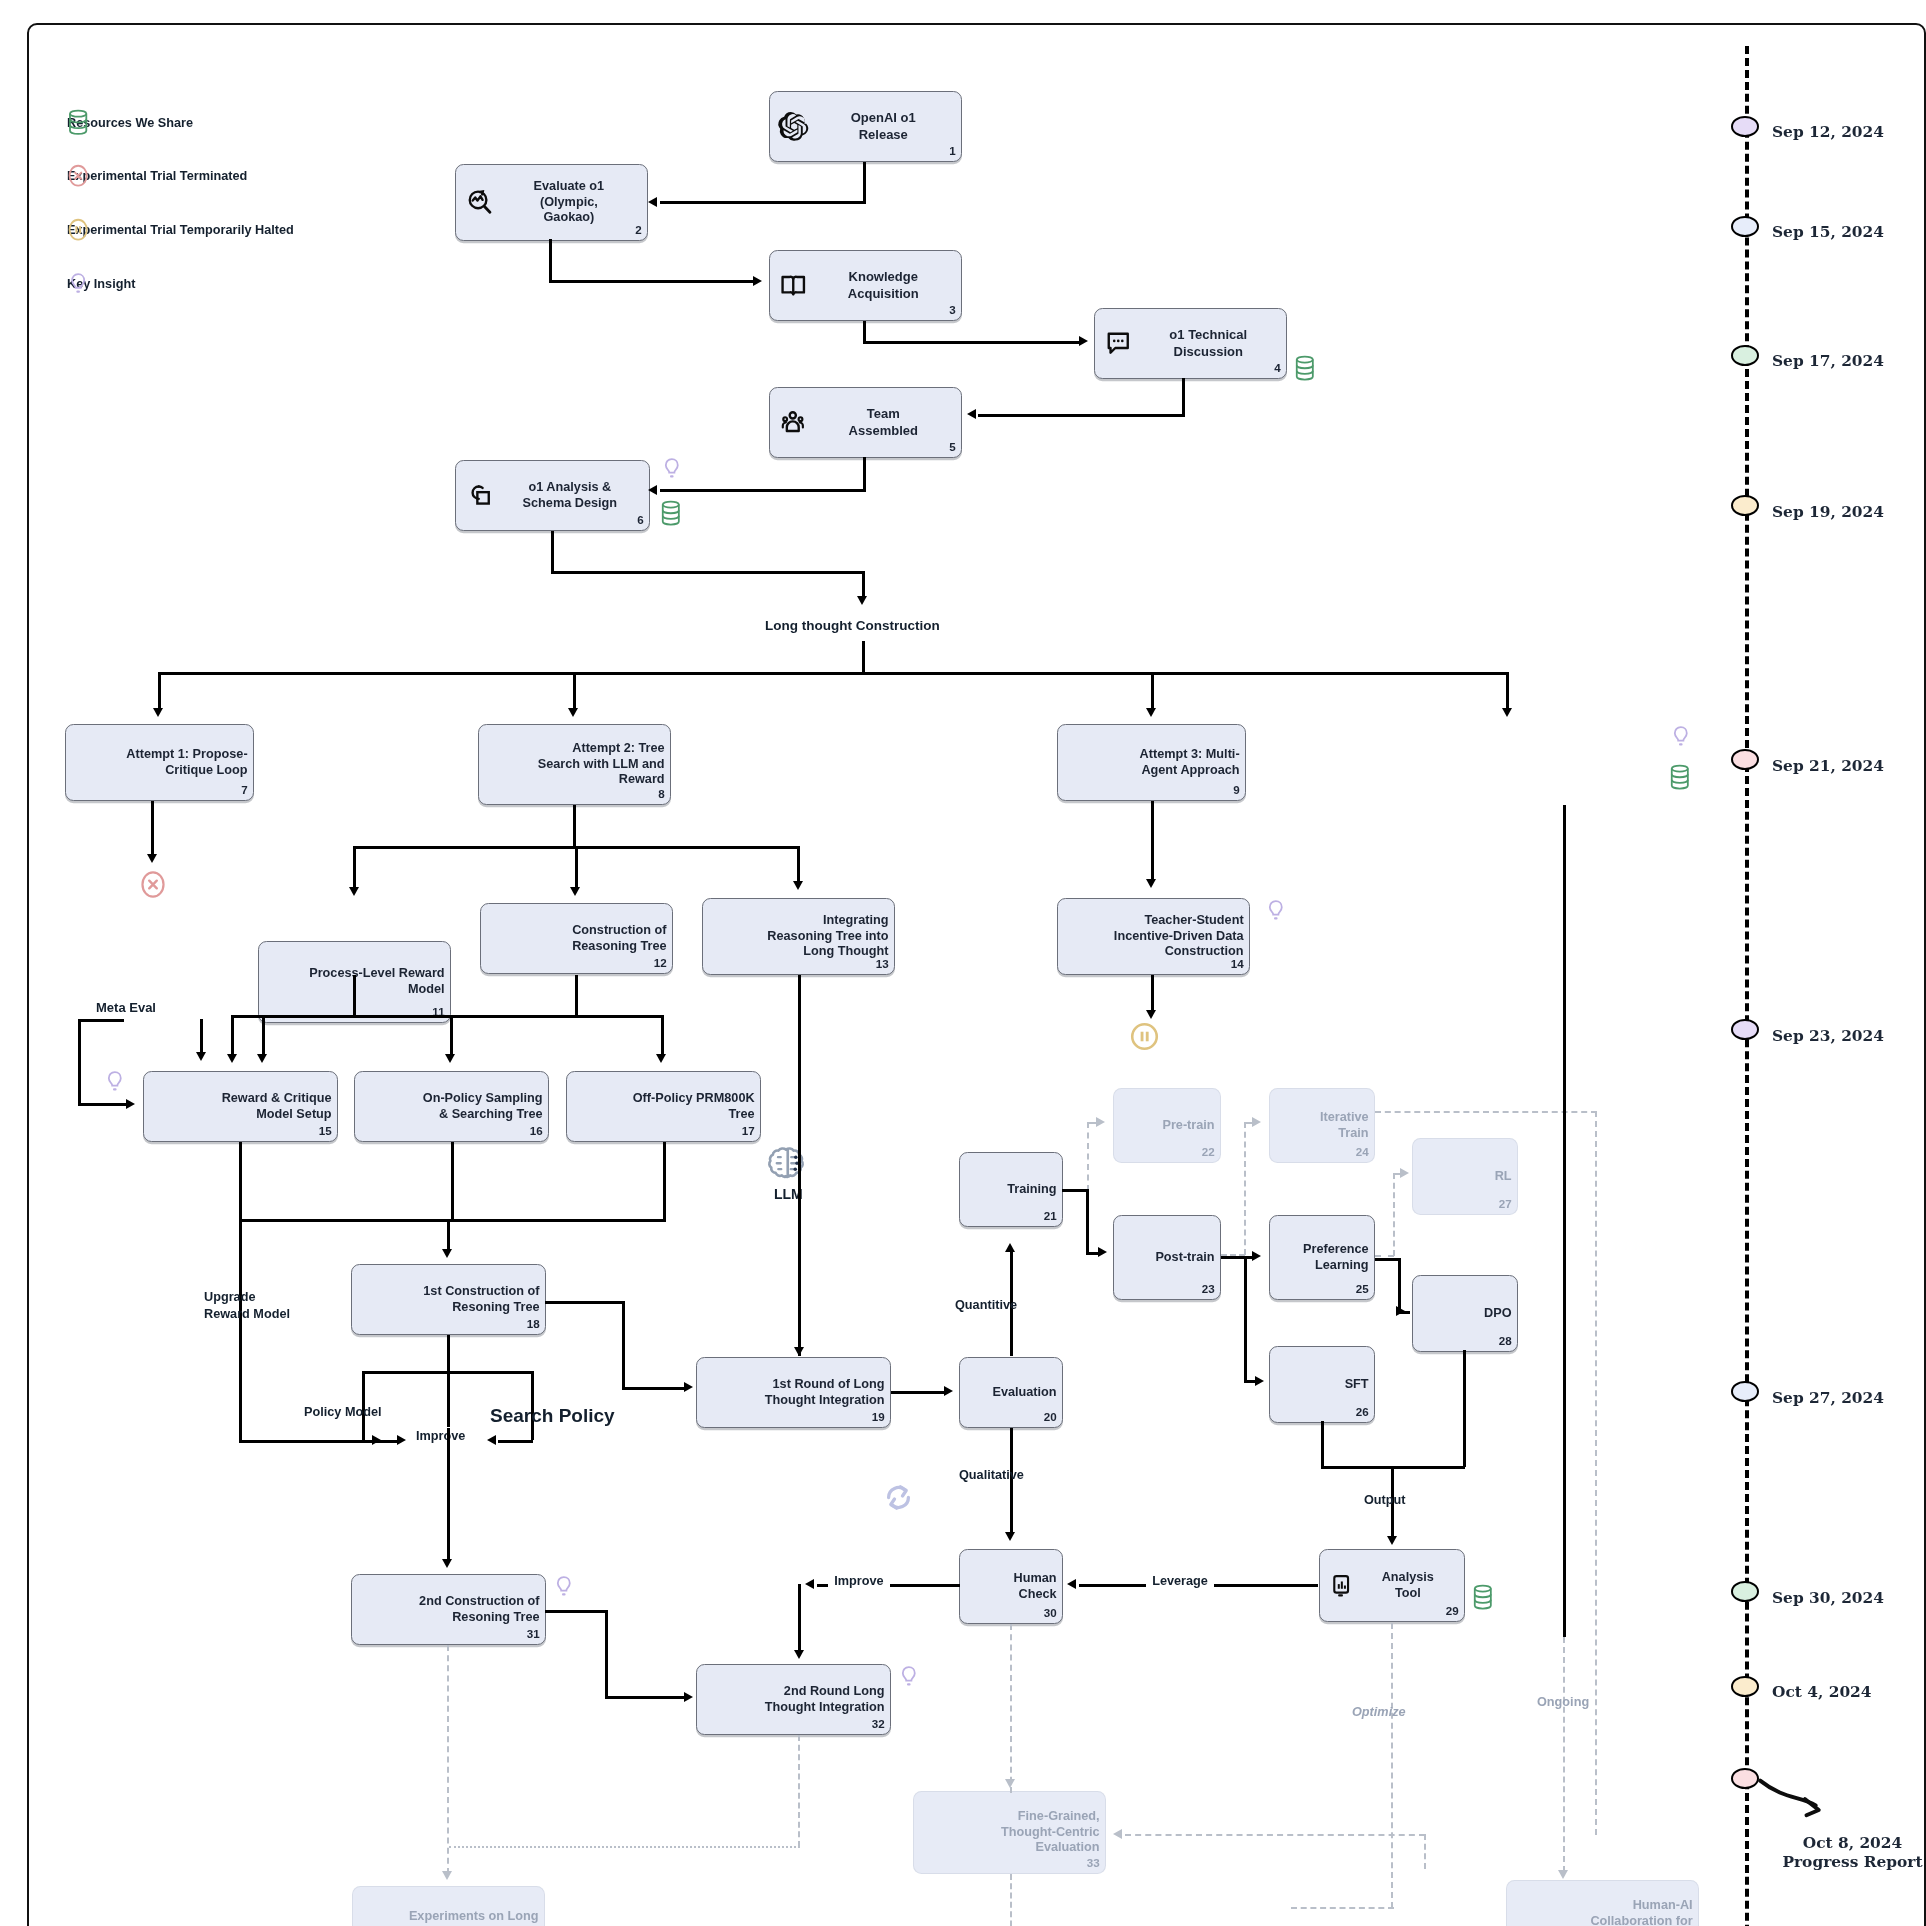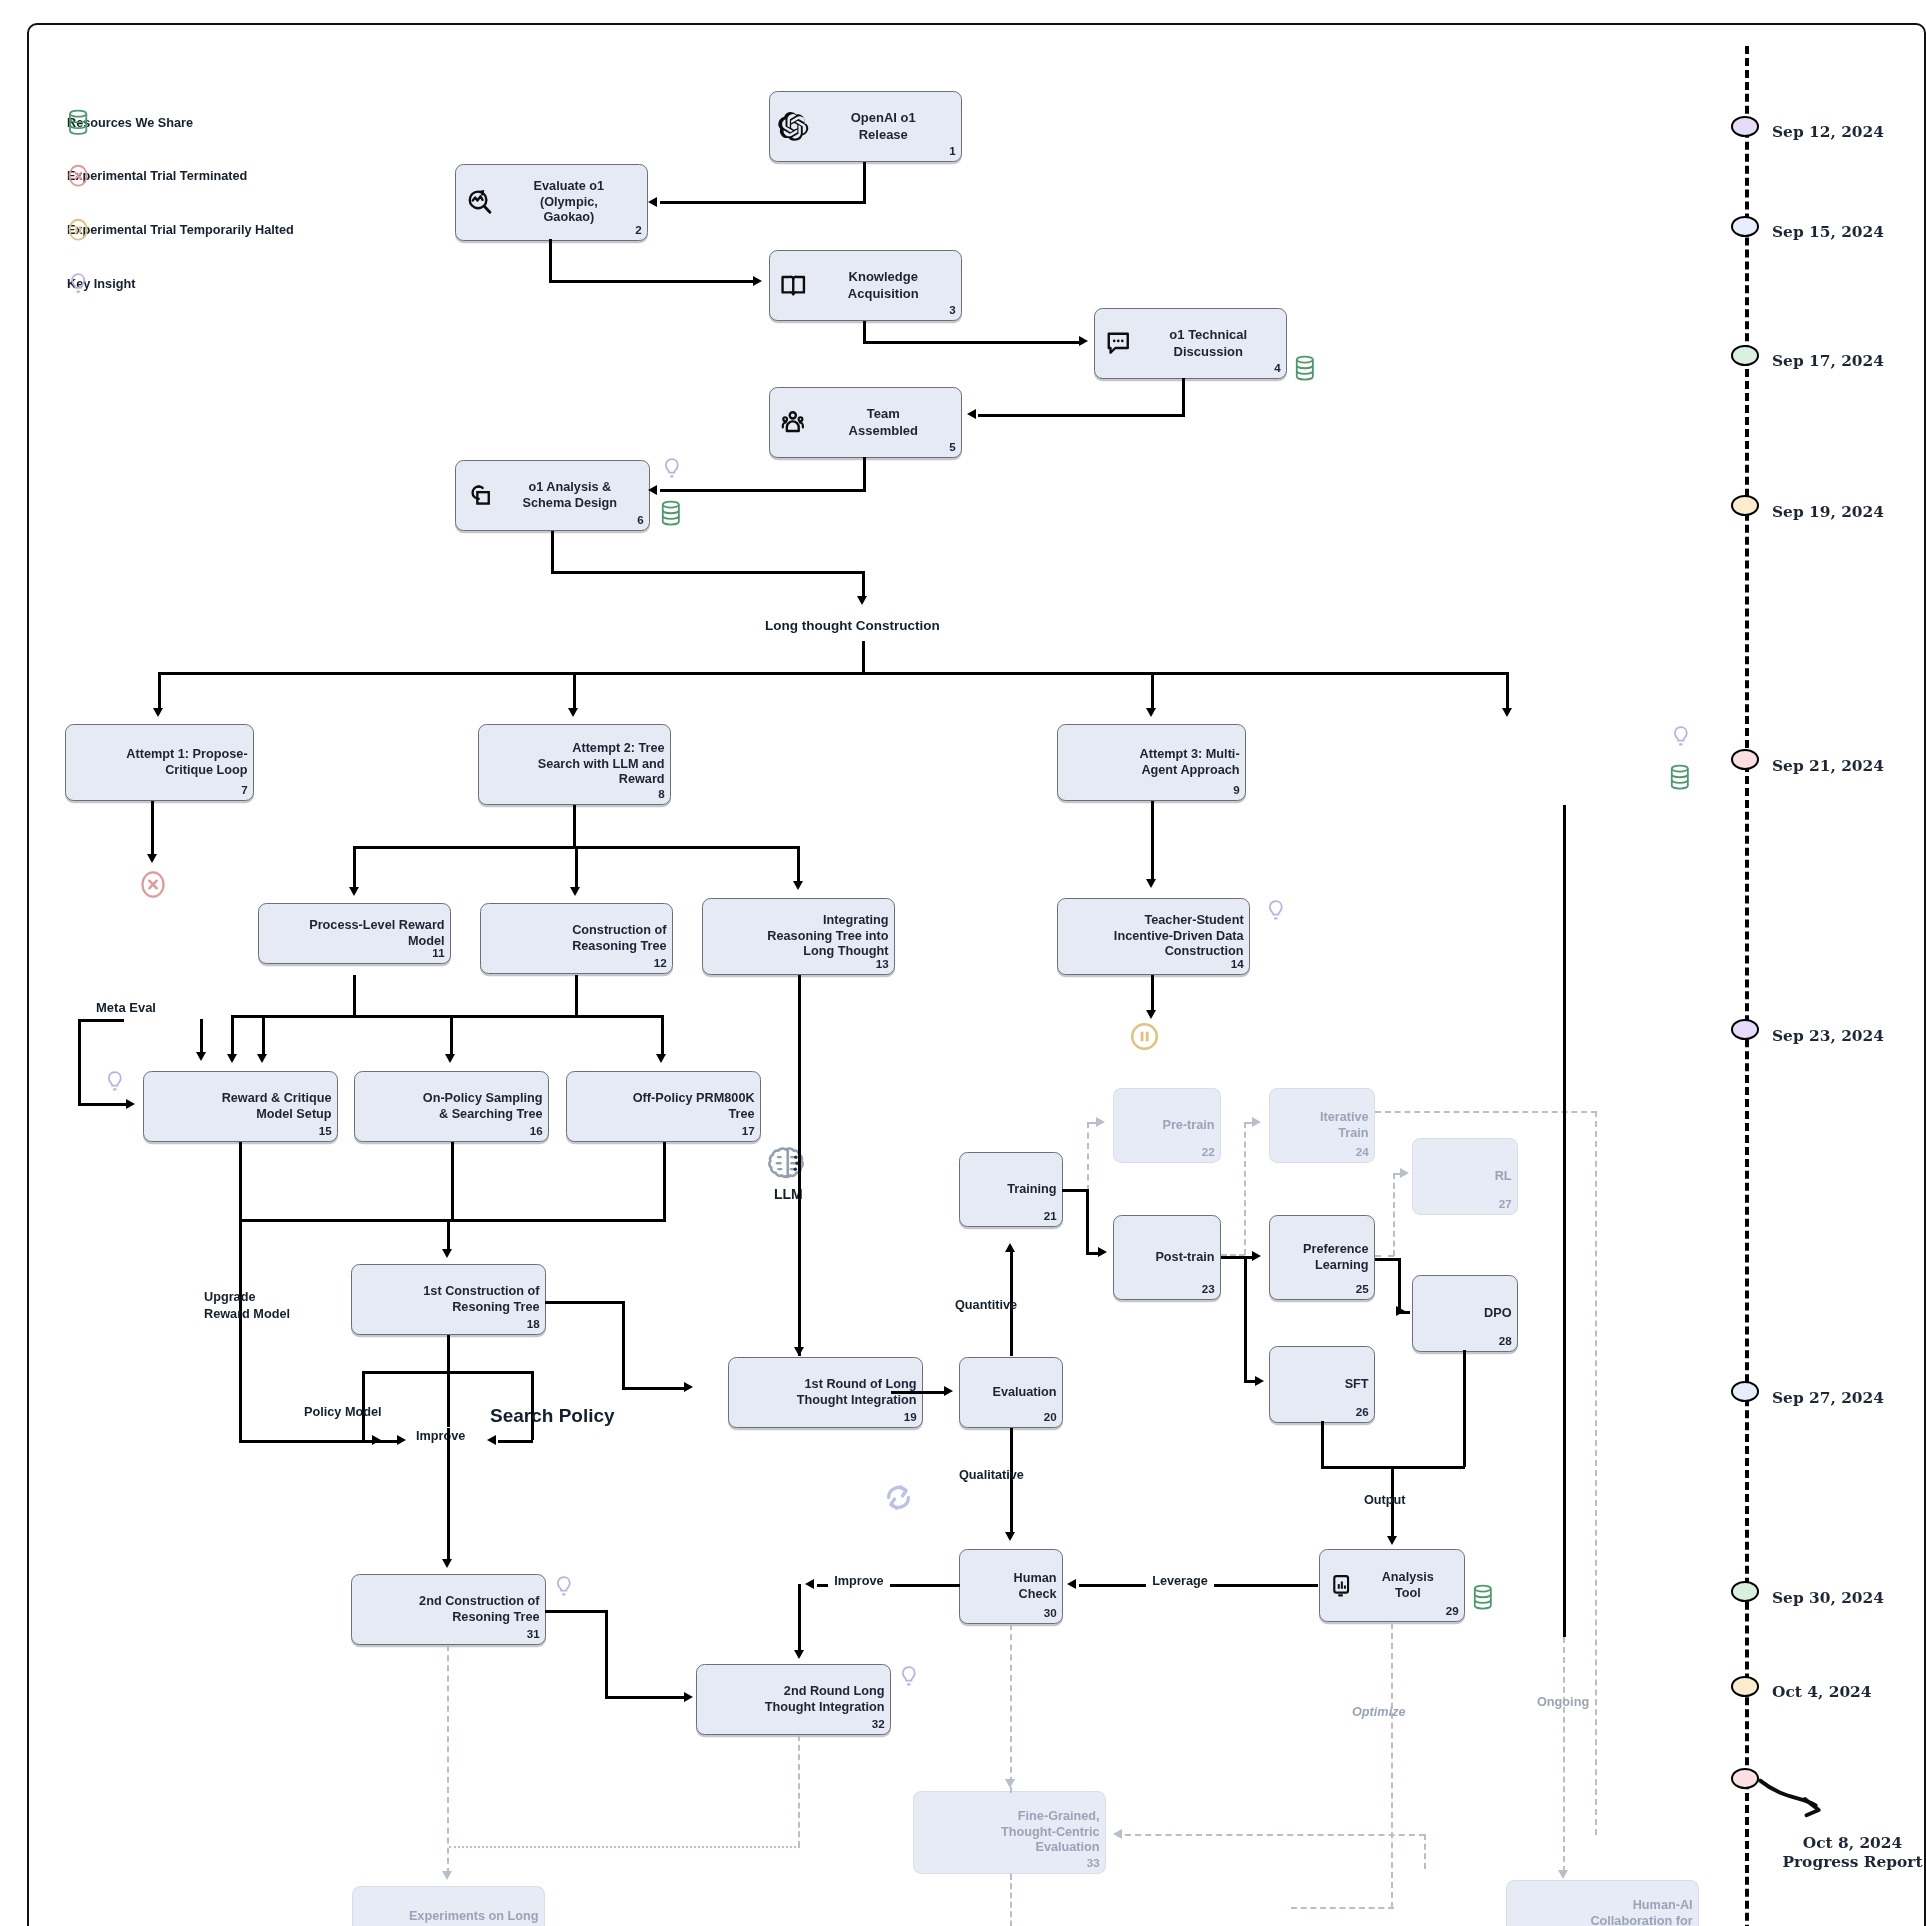--- a/index.html
+++ b/index.html
@@ -230,21 +230,21 @@
     </svg>
   </span>
 
   <span class="badge" style="left:139px;top:869px;">
     <svg width="28" height="31" viewBox="0 0 24 28">
       <ellipse cx="12" cy="14" rx="9.5" ry="11" fill="none" stroke="#e09a9a" stroke-width="2"></ellipse>
       <path d="M8.6 10.6 L15.4 17.4 M15.4 10.6 L8.6 17.4" stroke="#e09a9a" stroke-width="2.2" fill="none" stroke-linecap="round"></path>
     </svg>
   </span>
 
-  <div class="node" style="left:258px;top:903px;width:193px;height:61px;font-size:12.7px;">
+  <div class="node" style="left:258px;top:941px;width:193px;height:82px;font-size:12.7px;">
     <span class="txt">Process-Level Reward<br>Model</span>
     <span class="num">11</span>
   </div>
   <div class="node" style="left:480px;top:903px;width:193px;height:71px;font-size:12.7px;">
     <span class="txt">Construction of<br>Reasoning Tree</span>
     <span class="num">12</span>
   </div>
   <div class="node" style="left:702px;top:898px;width:193px;height:77px;font-size:12.7px;">
     <span class="txt">Integrating<br>Reasoning Tree into<br>Long Thought</span>
     <span class="num">13</span>
@@ -298,21 +298,21 @@
       <circle cx="17.3" cy="14.4" r="1" fill="#25344d"></circle>
     </svg>
   </span>
   <span class="elbl" style="left:774px;top:1186px;font-size:14px;">LLM</span>
 
   <div class="node" style="left:351px;top:1264px;width:195px;height:71px;font-size:12.7px;">
     <span class="txt">1st Construction of<br>Resoning Tree</span>
     <span class="num">18</span>
   </div>
 
-  <div class="node" style="left:696px;top:1357px;width:195px;height:71px;font-size:12.7px;margin-left:32px;">
+  <div class="node" style="left:696px;top:1357px;width:195px;height:71px;font-size:12.7px;">
     <span class="txt">1st Round of Long<br>Thought Integration</span>
     <span class="num">19</span>
   </div>
 
   <div class="node" style="left:959px;top:1357px;width:104px;height:71px;font-size:12.7px;">
     <span class="txt">Evaluation</span>
     <span class="num">20</span>
   </div>
 
   <div class="node" style="left:959px;top:1152px;width:104px;height:75px;font-size:12.7px;">

